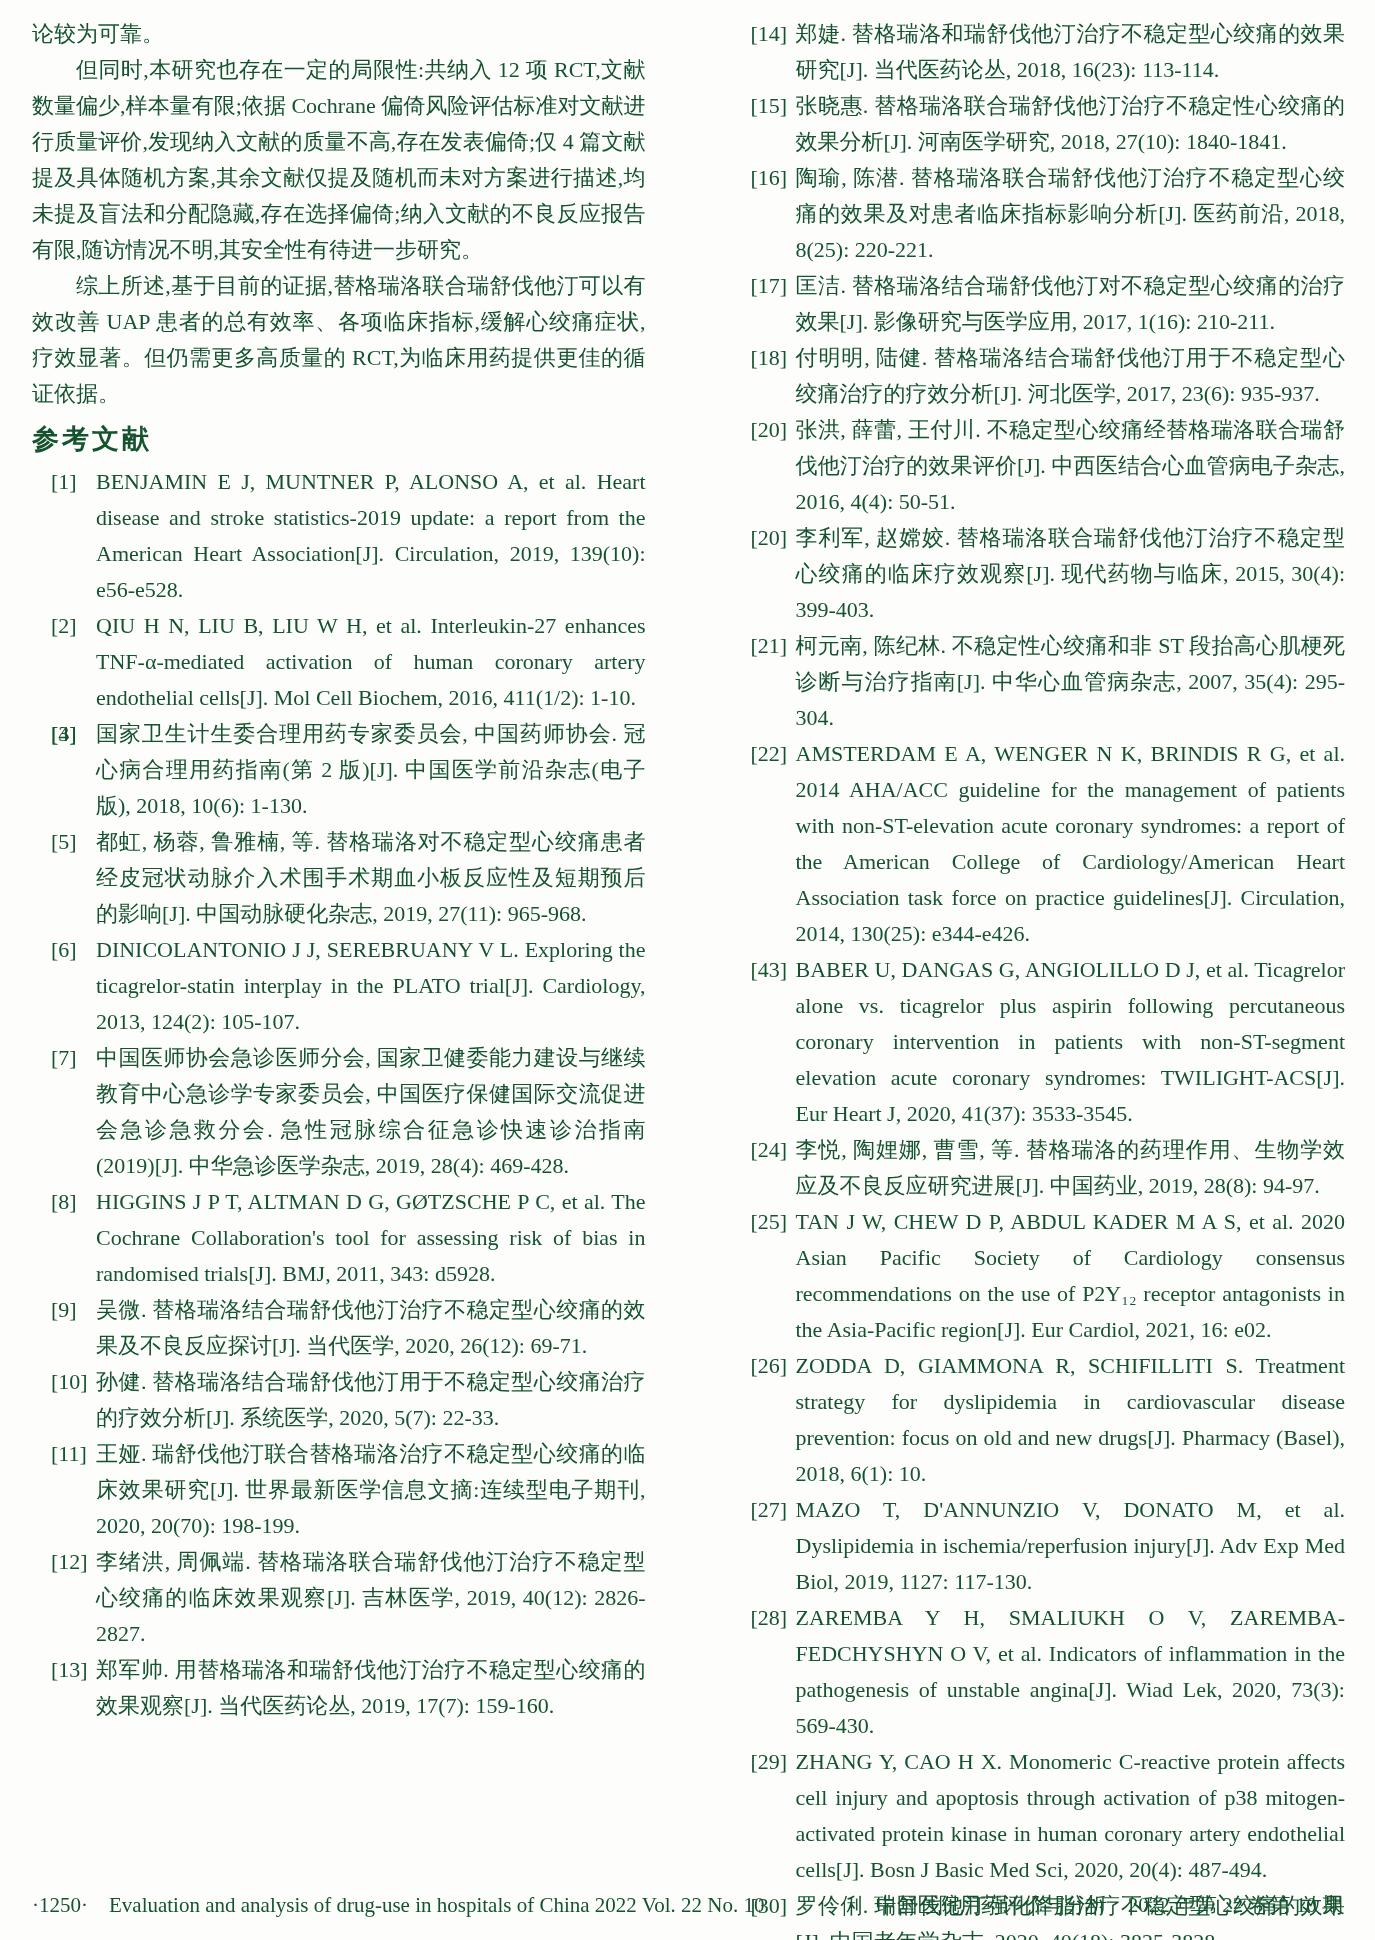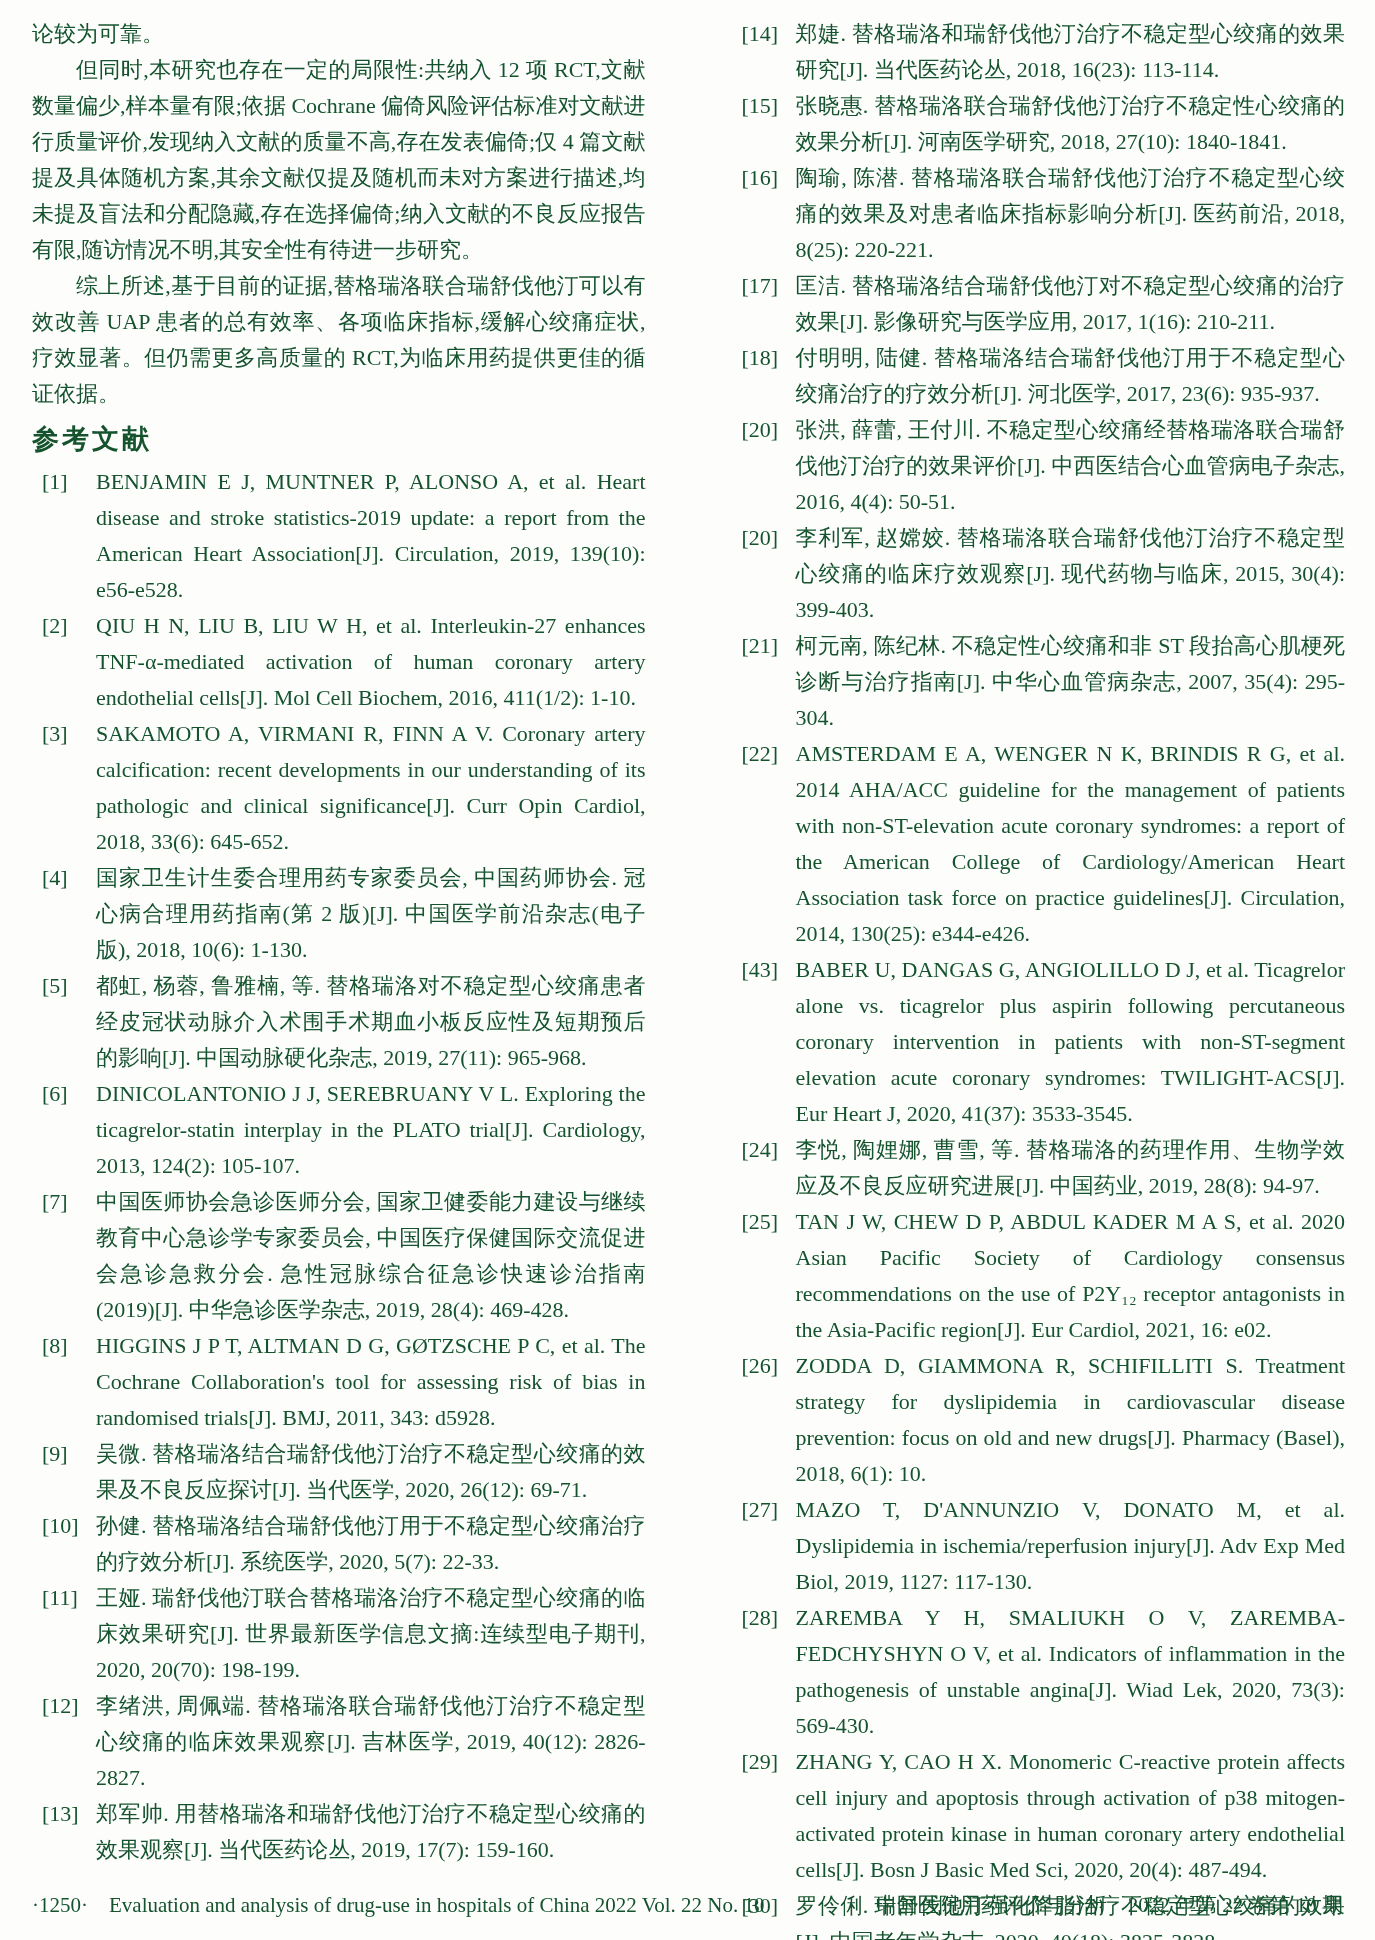--- a/index.html
+++ b/index.html
@@ -44,21 +44,21 @@
     margin: 7px 0 5px 0;
     letter-spacing: 3px;
     text-align: left;
   }
   .ref {
     position: relative;
     padding-left: 64px;
   }
   .ref-num {
     position: absolute;
-    left: 10px;
+    left: 19px;
     top: 0;
   }
   .footer {
     position: absolute;
     left: 32px;
     right: 32px;
     bottom: 20px;
     display: flex;
     justify-content: space-between;
     font-size: 21px;
@@ -87,21 +87,20 @@
             <span class="ref-text">BENJAMIN E J, MUNTNER P, ALONSO A, et al. Heart disease and stroke statistics-2019 update: a report from the American Heart Association[J]. Circulation, 2019, 139(10): e56-e528.</span>
           </div>
 
           <div class="ref">
             <span class="ref-num">[2]</span>
             <span class="ref-text">QIU H N, LIU B, LIU W H, et al. Interleukin-27 enhances TNF-α-mediated activation of human coronary artery endothelial cells[J]. Mol Cell Biochem, 2016, 411(1/2): 1-10.</span>
           </div>
 
           <div class="ref">
             <span class="ref-num">[3]</span>
-            <span class="ref-text">SAKAMOTO A, VIRMANI R, FINN A V. Coronary artery calcification: recent developments in our understanding of its pathologic and clinical significance[J]. Curr Opin Cardiol, 2018, 33(6): 645-652.</span>
           </div>
 
           <div class="ref">
             <span class="ref-num">[4]</span>
             <span class="ref-text">国家卫生计生委合理用药专家委员会, 中国药师协会. 冠心病合理用药指南(第 2 版)[J]. 中国医学前沿杂志(电子版), 2018, 10(6): 1-130.</span>
           </div>
 
           <div class="ref">
             <span class="ref-num">[5]</span>
             <span class="ref-text">都虹, 杨蓉, 鲁雅楠, 等. 替格瑞洛对不稳定型心绞痛患者经皮冠状动脉介入术围手术期血小板反应性及短期预后的影响[J]. 中国动脉硬化杂志, 2019, 27(11): 965-968.</span>

